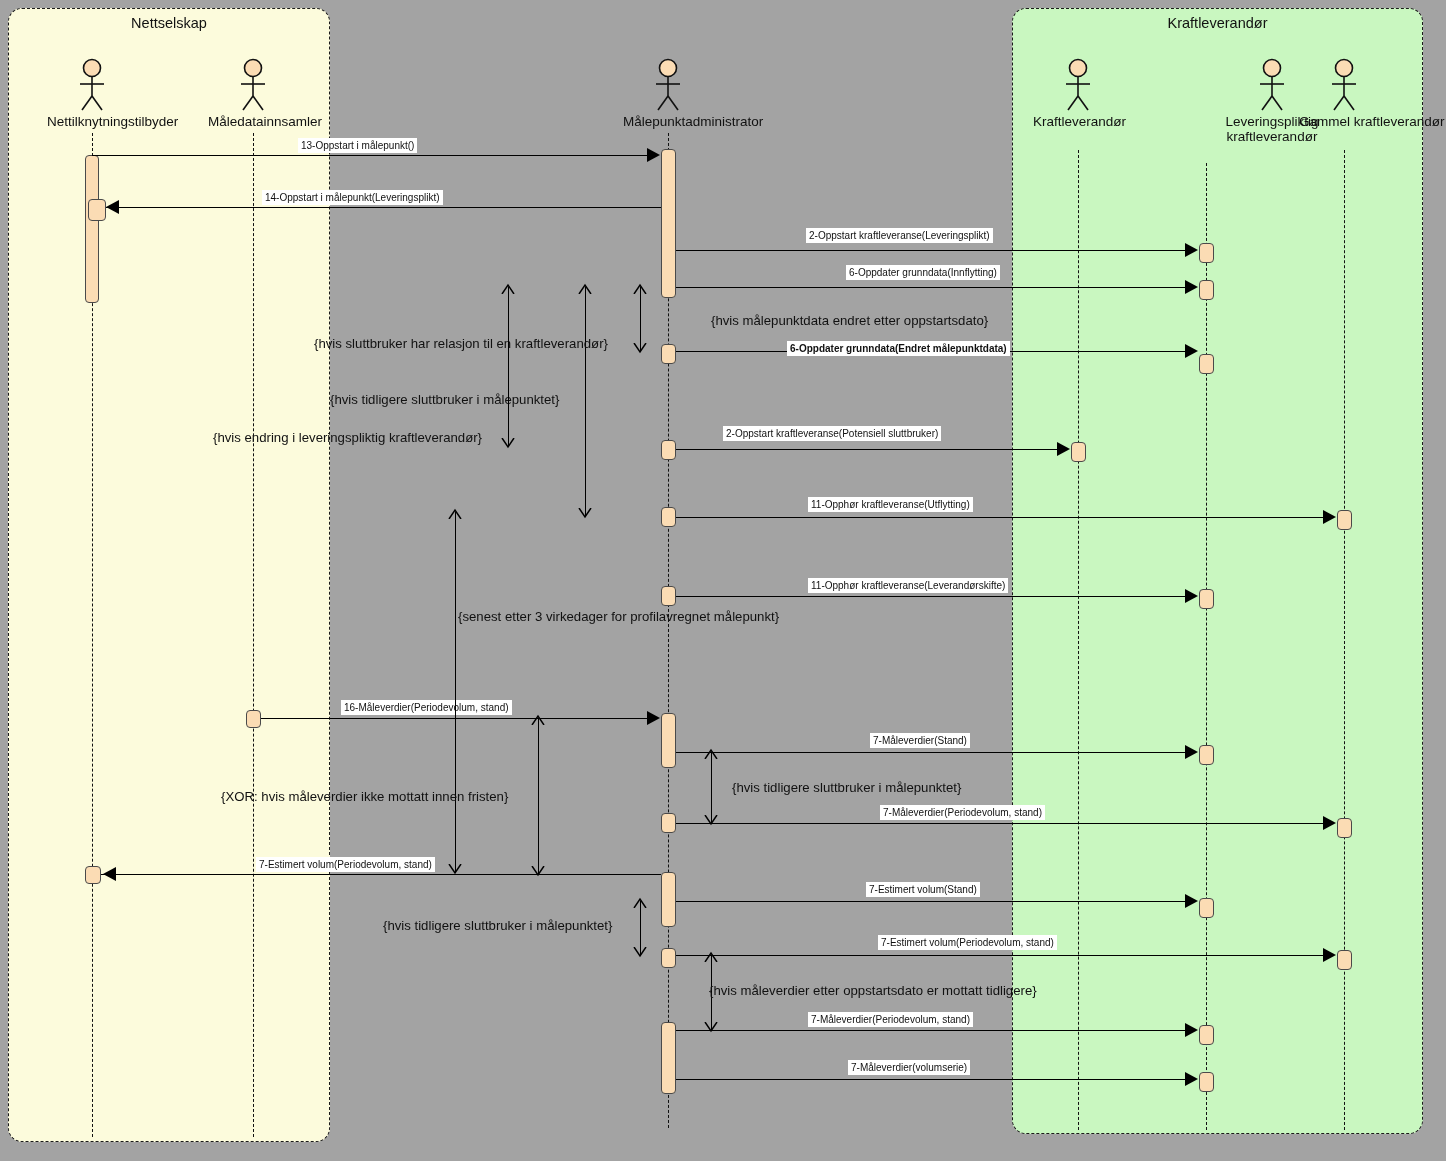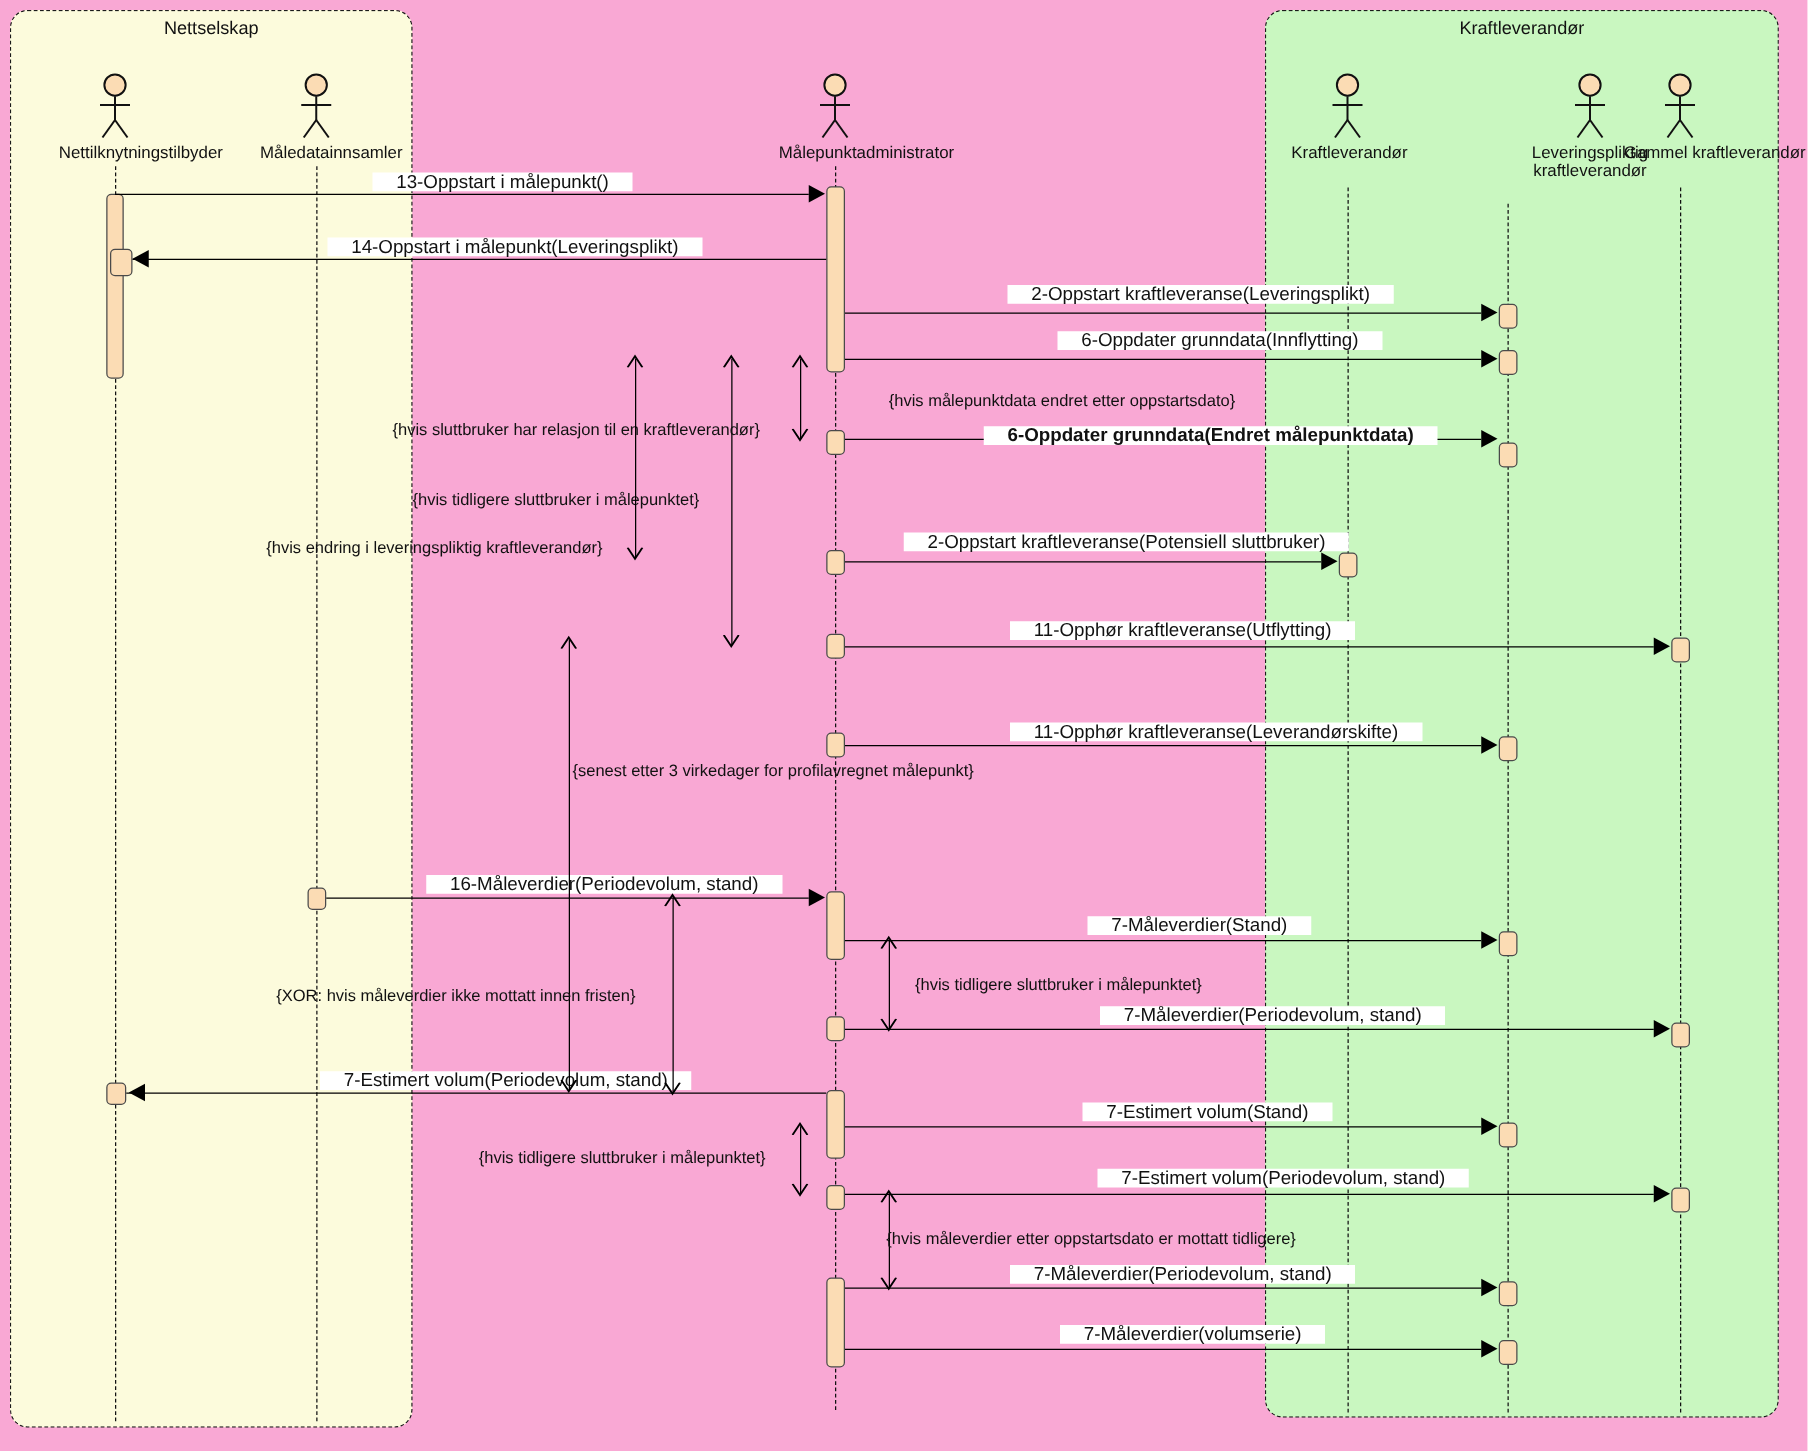--- a/index.html
+++ b/index.html
@@ -1,30 +1,30 @@
 <!DOCTYPE html>
 <html><head>
 <meta charset="utf-8">
 <style>
   html,body{margin:0;padding:0;background:#ffffff;}
   body{font-family:"Liberation Sans",sans-serif;}
-  #stage{position:relative;width:1446px;height:1161px;overflow:hidden;background:#f9a8d4;}
+  #stage{position:relative;width:1446px;height:1161px;overflow:hidden;background:#a3a3a3;}
   .partition{position:absolute;border:1.5px dashed #1a1a1a;border-radius:14px;box-sizing:border-box;}
   .partition .ptitle{position:absolute;left:0;right:0;top:6px;text-align:center;font-size:14.5px;color:#111;}
   .actor{position:absolute;width:90px;margin-left:-45px;text-align:center;}
   .actor .glyph{display:block;height:56px;}
   .actor .aname{display:block;font-size:13.5px;color:#111;line-height:15px;white-space:nowrap;}
   .actor .aname.wrap{white-space:normal;width:110px;margin-left:-10px;}
   .lifeline{position:absolute;width:0;border-left:1.6px dashed #111;}
   .act{position:absolute;background:#fbdcb4;border:1.1px solid #4a4a4a;border-radius:4px;box-sizing:border-box;}
   .msg{position:absolute;height:0;border-top:1.5px solid #000;}
   .arrowhead{position:absolute;width:0;height:0;border-top:7px solid transparent;border-bottom:7px solid transparent;}
   .arrowhead.right{border-left:13px solid #000;}
   .arrowhead.left{border-right:13px solid #000;}
-  .mlabel{position:absolute;font-size:15px;color:#111;white-space:nowrap;background:#ffffff;padding:0 19px;line-height:15px;}
+  .mlabel{position:absolute;font-size:10px;color:#111;white-space:nowrap;background:#ffffff;padding:0 3px;line-height:15px;}
   .constraint{position:absolute;font-size:13.2px;color:#111;white-space:nowrap;line-height:15px;}
   .vline{position:absolute;width:0;border-left:1.5px solid #000;}
   .vtipup,.vtipdn{position:absolute;width:16px;height:10px;margin-left:-8px;}
   .vtipup svg,.vtipdn svg{display:block;}
 </style>
 </head>
 <body>
 
 <div id="stage">
 

